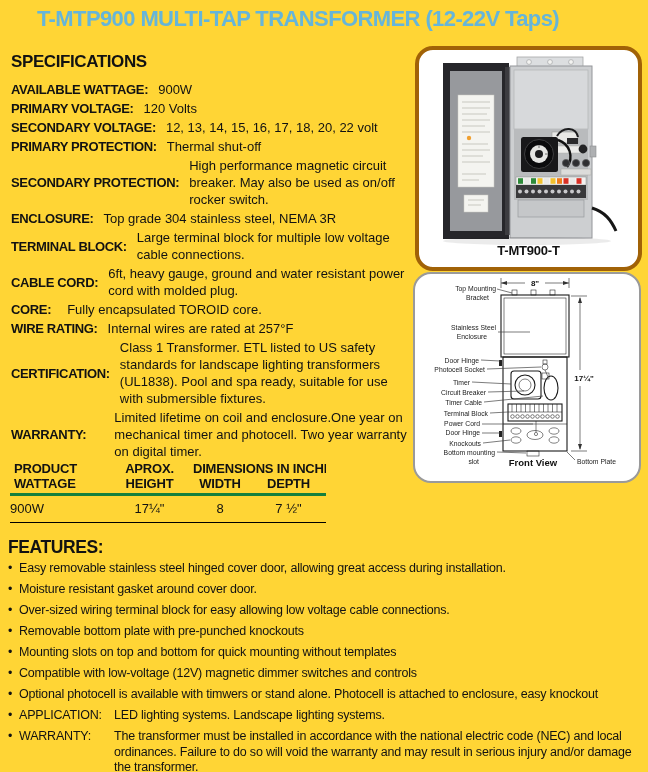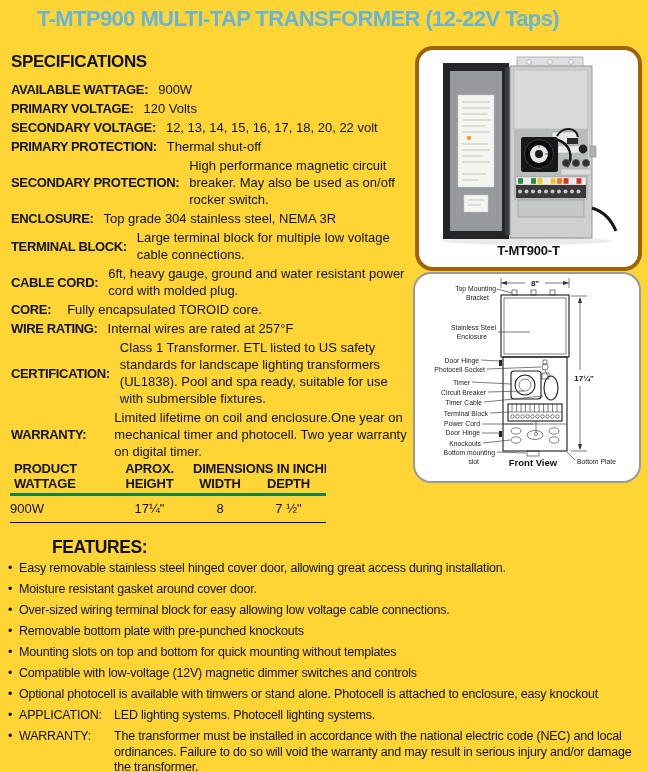--- a/index.html
+++ b/index.html
@@ -23,21 +23,21 @@
   .dims{position:absolute;left:10px;top:461px;border-collapse:collapse;table-layout:fixed;
         width:316px;font-size:13px;}
   .dims td{padding:0;vertical-align:bottom;overflow:hidden;white-space:nowrap;}
   .dims .h1 td,.dims .h2 td{font-weight:bold;letter-spacing:-0.2px;line-height:15px;}
   .dims .h2 td{border-bottom:3px solid #15803d;padding-bottom:2px;}
   .dims .data td{border-bottom:1.5px solid #000;padding:5px 0 6px;}
   .dims .al{text-align:left;padding-left:4px;}
   .dims .ac{text-align:center;}
 
   
-  .features-heading{position:absolute;left:8px;top:537px;font-size:17.5px;font-weight:bold;letter-spacing:-0.4px;margin-left:44px;}
+  .features-heading{position:absolute;left:8px;top:537px;font-size:17.5px;font-weight:bold;letter-spacing:-0.4px;}
   .features{position:absolute;left:8px;top:561px;width:636px;font-size:12.5px;letter-spacing:-0.2px;}
   .feature{display:flex;margin-bottom:5.5px;line-height:15.5px;}
   .f-bullet{width:11px;flex:none;}
   .f-label{width:95px;flex:none;}
   .f-text{flex:1;}
 
   
   .photo-card{position:absolute;left:415px;top:46px;width:219px;height:217px;background:#fff;
               border:4px solid #a16207;border-radius:18px;}
   .photo-caption{position:absolute;left:0;bottom:9px;width:100%;text-align:center;
@@ -167,21 +167,21 @@
       <span class="f-bullet">•</span>
       <span class="f-text">Compatible with low-voltage (12V) magnetic dimmer switches and controls</span>
     </div>
     <div class="feature">
       <span class="f-bullet">•</span>
       <span class="f-text">Optional photocell is available with timwers or stand alone.  Photocell is attached to enclosure, easy knockout</span>
     </div>
     <div class="feature">
       <span class="f-bullet">•</span>
       <span class="f-label">APPLICATION:</span>
-      <span class="f-text">LED lighting systems.  Photocell lighting systems.</span>
+      <span class="f-text">LED lighting systems.  Landscape lighting systems.</span>
     </div>
     <div class="feature">
       <span class="f-bullet">•</span>
       <span class="f-label">WARRANTY:</span>
       <span class="f-text">The transformer must be installed in accordance with the national electric code (NEC) and local ordinances. Failure to do so will void the warranty and may result in serious injury and/or damage the transformer.</span>
     </div>
   </div>
 
   <div class="photo-card">
     <svg width="215" height="196" viewBox="0 0 215 196">

